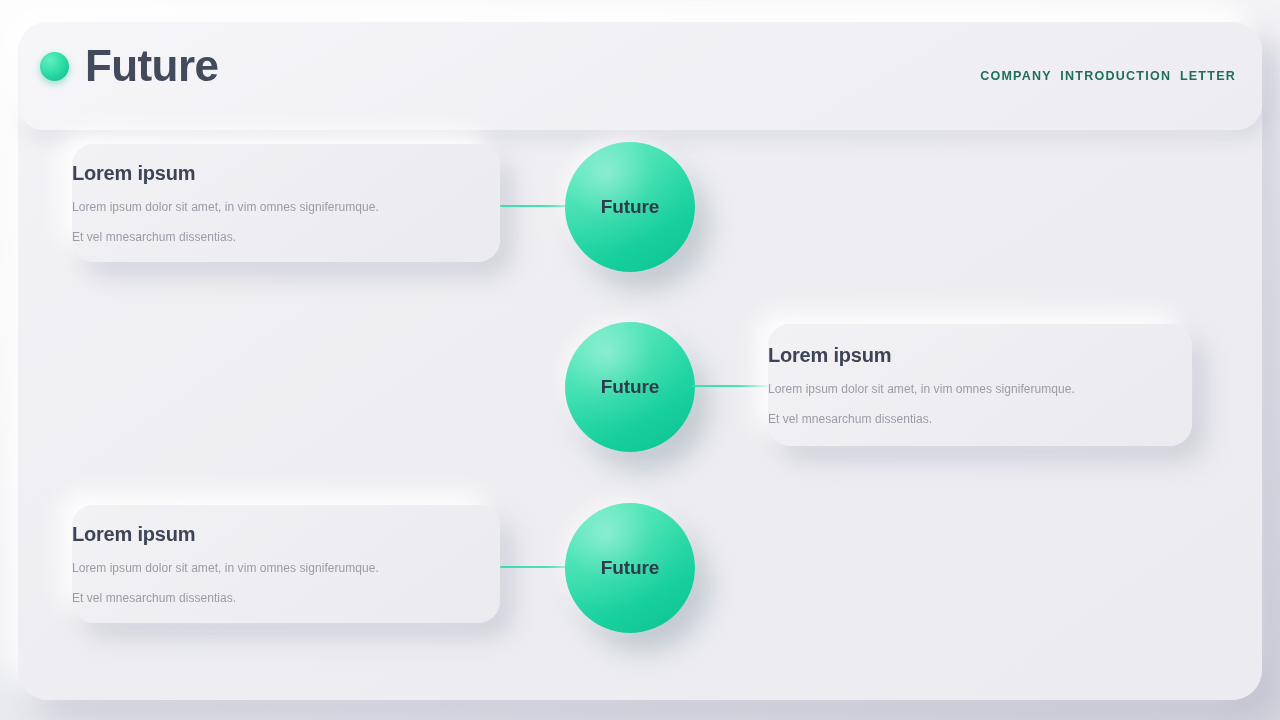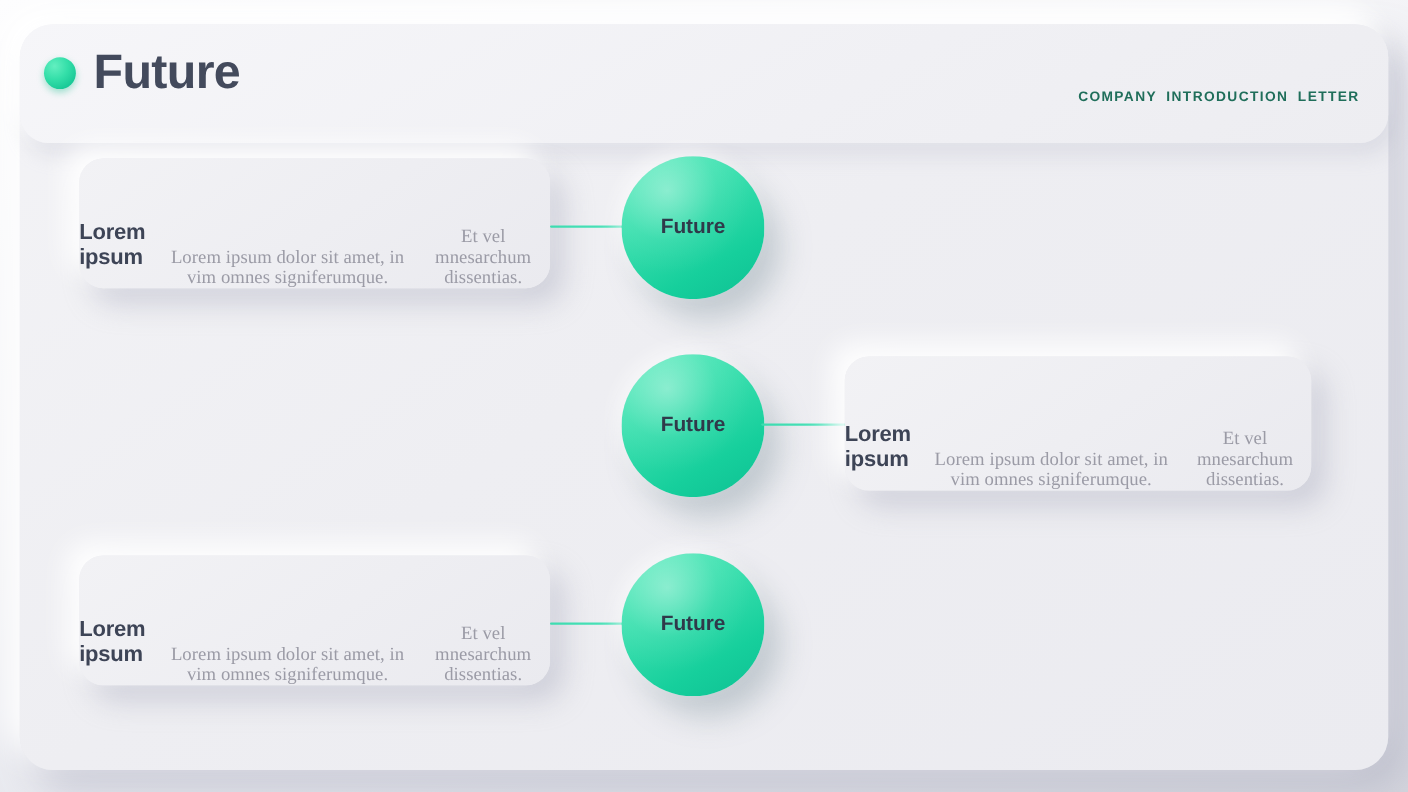--- a/index.html
+++ b/index.html
@@ -61,57 +61,56 @@
     font-size:44px;
     font-weight:700;
     letter-spacing:-0.6px;
     color:#434a5c;
     line-height:1;
   }
 
   
   #header-label {
     position:absolute;
-    right:44px; top:88px;
+    right:44px; top:76px;
     transform:translateY(-50%);
     font-size:12.5px;
     font-weight:700;
     letter-spacing:1.25px;
     color:#1f6e5a;
     word-spacing:4px;
     white-space:nowrap;
   }
 
   
   .card {
     position:absolute;
     border-radius:22px;
     background:linear-gradient(145deg,#f2f2f5 0%,#eeeef2 52%,#eaeaef 100%);
     box-shadow:
       -12px -12px 24px rgba(255,255,255,0.95),
       12px 14px 26px rgba(168,170,188,0.45);
     display:flex;
-    flex-direction:row;
-    align-items:flex-end;
+    flex-direction:column;
+    align-items:flex-start;
     justify-content:center;
   }
   .card-title {
     font-size:20px;
     font-weight:700;
     color:#3d4456;
     letter-spacing:-0.2px;
     margin-bottom:16px;
   }
   .card-line {
-    font-size:17px;
+    font-size:12px;
     color:#9b9ba6;
     line-height:1.1;
     text-align:center;
     letter-spacing:0.05px;
-    font-family:Liberation Serif, serif;
   }
   .card-line + .card-line { margin-top:16px; }
 
   
   #card-1 { left:72px;  top:144px; width:428px; height:118px; }
   #card-2 { left:768px; top:324px; width:424px; height:122px; }
   #card-3 { left:72px;  top:505px; width:428px; height:118px; }
 
   
   .connector {

